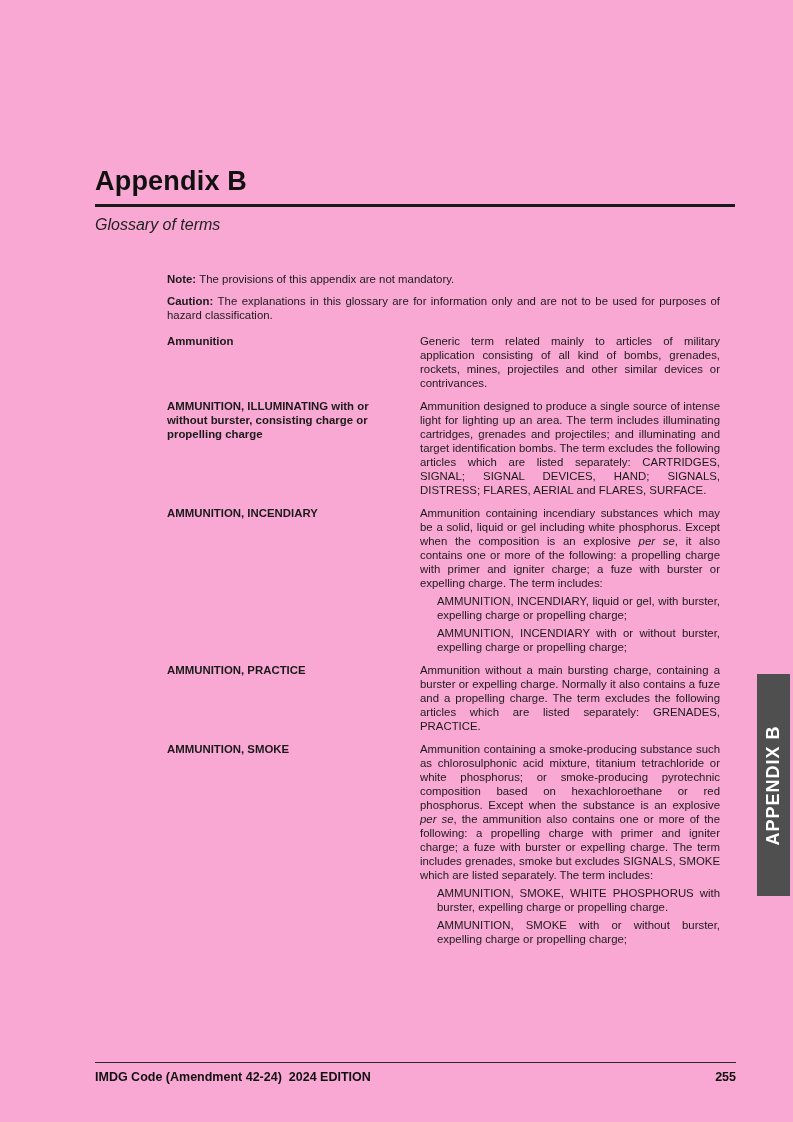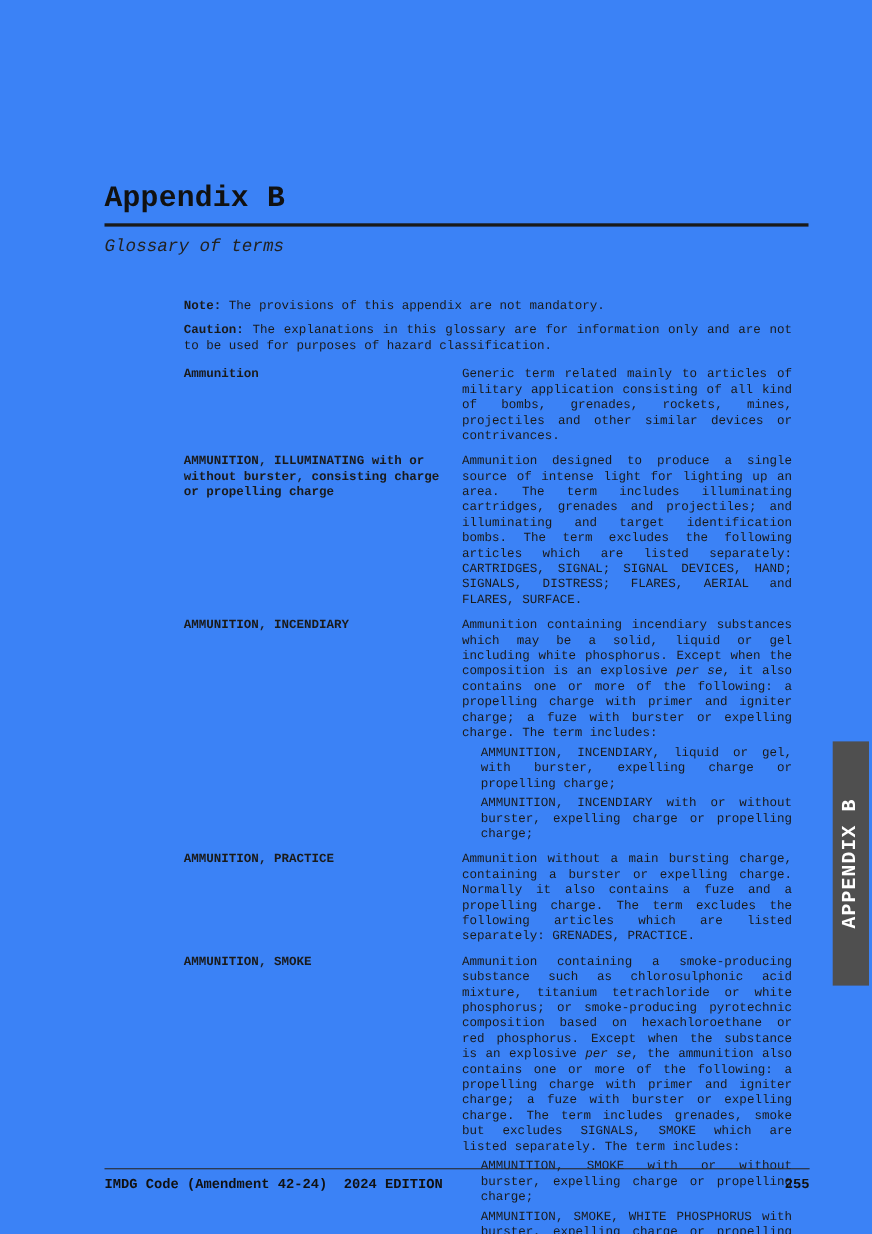--- a/index.html
+++ b/index.html
@@ -4,21 +4,21 @@
 <style>
   * { margin: 0; padding: 0; box-sizing: border-box; }
   html, body { background: #ffffff; }
   body {
     width: 793px; height: 1122px;
     position: relative;
     font-family: "Liberation Sans", "DejaVu Sans", sans-serif;
     color: #1a1a1a;
     overflow: hidden;
   }
-  .sheet { position: absolute; inset: 0; background: #3b82f6; font-family: Liberation Mono, monospace; }
+  .sheet { position: absolute; inset: 0; background: #f9a8d4; }
 
   
   .doc-header { position: absolute; left: 95px; right: 58px; top: 166px; }
   .doc-title { font-size: 27px; font-weight: bold; letter-spacing: 0.2px; color: #111; }
   .title-rule { margin-top: 7px; height: 3px; background: #1a1a1a; }
   .doc-subtitle { margin-top: 9px; font-size: 16px; font-style: italic; font-weight: normal; color: #222; }
 
   
   .content {
     position: absolute; left: 167px; right: 73px; top: 272px;
@@ -99,22 +99,22 @@
         <div class="g-row">
           <div class="g-term">AMMUNITION, PRACTICE</div>
           <div class="g-def">
             <p>Ammunition without a main bursting charge, containing a burster or expelling charge.  Normally it also contains a fuze and a propelling charge.  The term excludes the following articles which are listed separately: GRENADES, PRACTICE.</p>
           </div>
         </div>
         <div class="g-row">
           <div class="g-term">AMMUNITION, SMOKE</div>
           <div class="g-def">
             <p>Ammunition containing a smoke-producing substance such as chlorosulphonic acid mixture, titanium tetrachloride or white phosphorus; or smoke-producing pyrotechnic composition based on hexachloroethane or red phosphorus. Except when the substance is an explosive <i>per se</i>, the ammunition also contains one or more of the following: a propelling charge with primer and igniter charge; a fuze with burster or expelling charge. The term includes grenades, smoke but excludes SIGNALS, SMOKE which are listed separately. The term includes:</p>
+            <p class="indent">AMMUNITION, SMOKE, WHITE PHOSPHORUS with burster, expelling charge or propelling charge.</p>
             <p class="indent">AMMUNITION, SMOKE with or without burster, expelling charge or propelling charge;</p>
-            <p class="indent">AMMUNITION, SMOKE, WHITE PHOSPHORUS with burster, expelling charge or propelling charge.</p>
           </div>
         </div>
       </div>
   </main>
 
   <aside class="side-tab" id="side-tab" style="background: rgb(79, 79, 79); color: rgb(255, 255, 255);">
     <span>APPENDIX B</span>
   </aside>
 
   <footer class="doc-footer">

